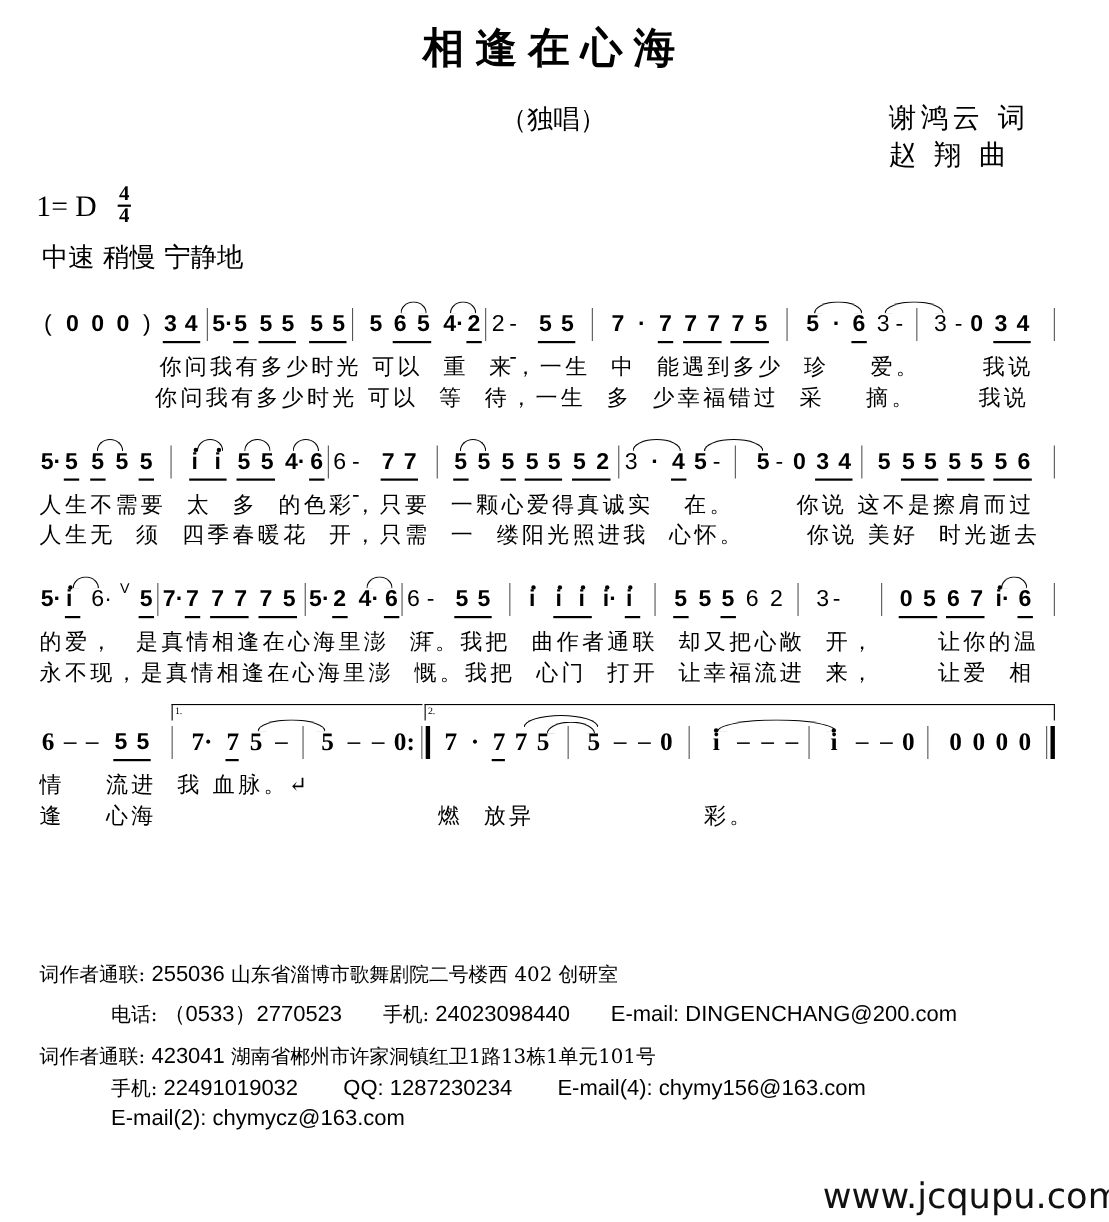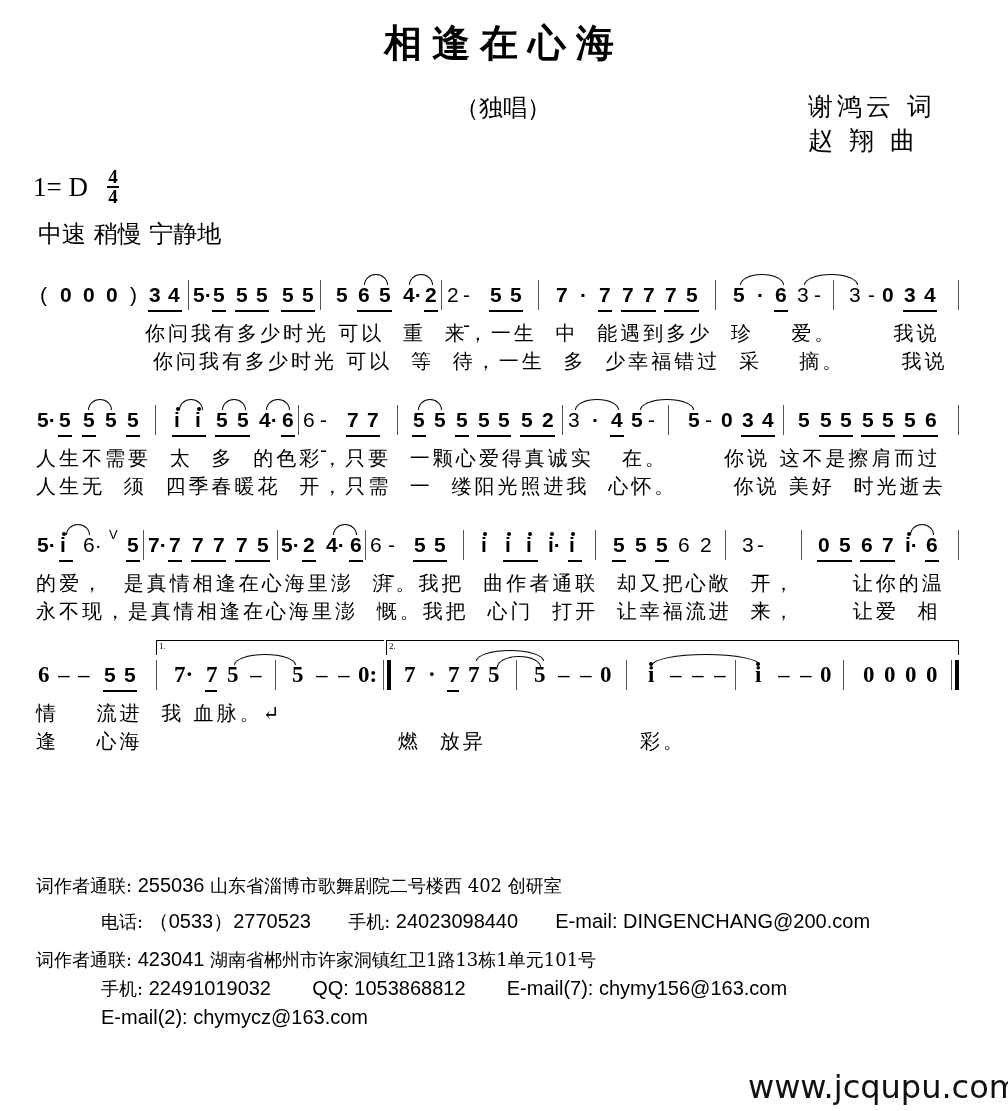--- a/index.html
+++ b/index.html
@@ -110,21 +110,21 @@
     <span class="tok thin" style="left:849px">3</span>
     <span class="tok thin" style="left:868px">-</span>
     <div class="slur" style="left:804px;top:-6px;width:52px"></div>
     <span class="tok" style="left:882px">0</span>
     <span class="tok" style="left:904px">3</span>
     <span class="tok" style="left:924px">4</span>
     <div class="ul" style="left:903px;top:30px;width:34px"></div>
     <div class="bar" style="left:958px"></div>
   </div>
   <div class="lyric" style="left:145px;top:40px">你问我有多少时光 可以  重  来，一生  中  能遇到多少  珍    爱。      我说</div>
-  <div class="lyric" style="left:153px;top:68px">你问我有多少时光 可以  等  待，一生  多  少幸福错过  采    摘。      我说</div>
+  <div class="lyric" style="left:141px;top:68px">你问我有多少时光 可以  等  待，一生  多  少幸福错过  采    摘。      我说</div>
 </div>
 
 <div class="staff" style="top:405px;">
   <div class="notes">
     <span class="tok" style="left:37px">5·</span>
     <span class="tok" style="left:59px">5</span>
     <div class="ul" style="left:58px;top:30px;width:14px"></div>
     <span class="tok" style="left:83px">5</span>
     <div class="ul" style="left:82px;top:30px;width:14px"></div>
     <span class="tok" style="left:105px">5</span>
@@ -377,23 +377,23 @@
 <div class="abs contact" style="left:36px;top:948px">
   <span class="cjk">词作者通联:</span>
   <span>423041</span>
   <span class="cjk">湖南省郴州市许家洞镇红卫1路13栋1单元101号</span>
 </div>
 <div class="abs contact" style="left:101px;top:977px">
   <span class="cjk">手机:</span>
   <span>22491019032</span>
   <span style="display:inline-block;width:30px"></span>
   <span>QQ:</span>
-  <span>1053868812</span>
+  <span>1287230234</span>
   <span style="display:inline-block;width:30px"></span>
-  <span>E-mail(7):</span>
+  <span>E-mail(4):</span>
   <span>chymy156@163.com</span>
 </div>
 <div class="abs contact" style="left:101px;top:1006px">
   <span>E-mail(2):</span>
   <span>chymycz@163.com</span>
 </div>
 
 <div class="abs footer">www.jcqupu.com</div>
 
 </body></html>

